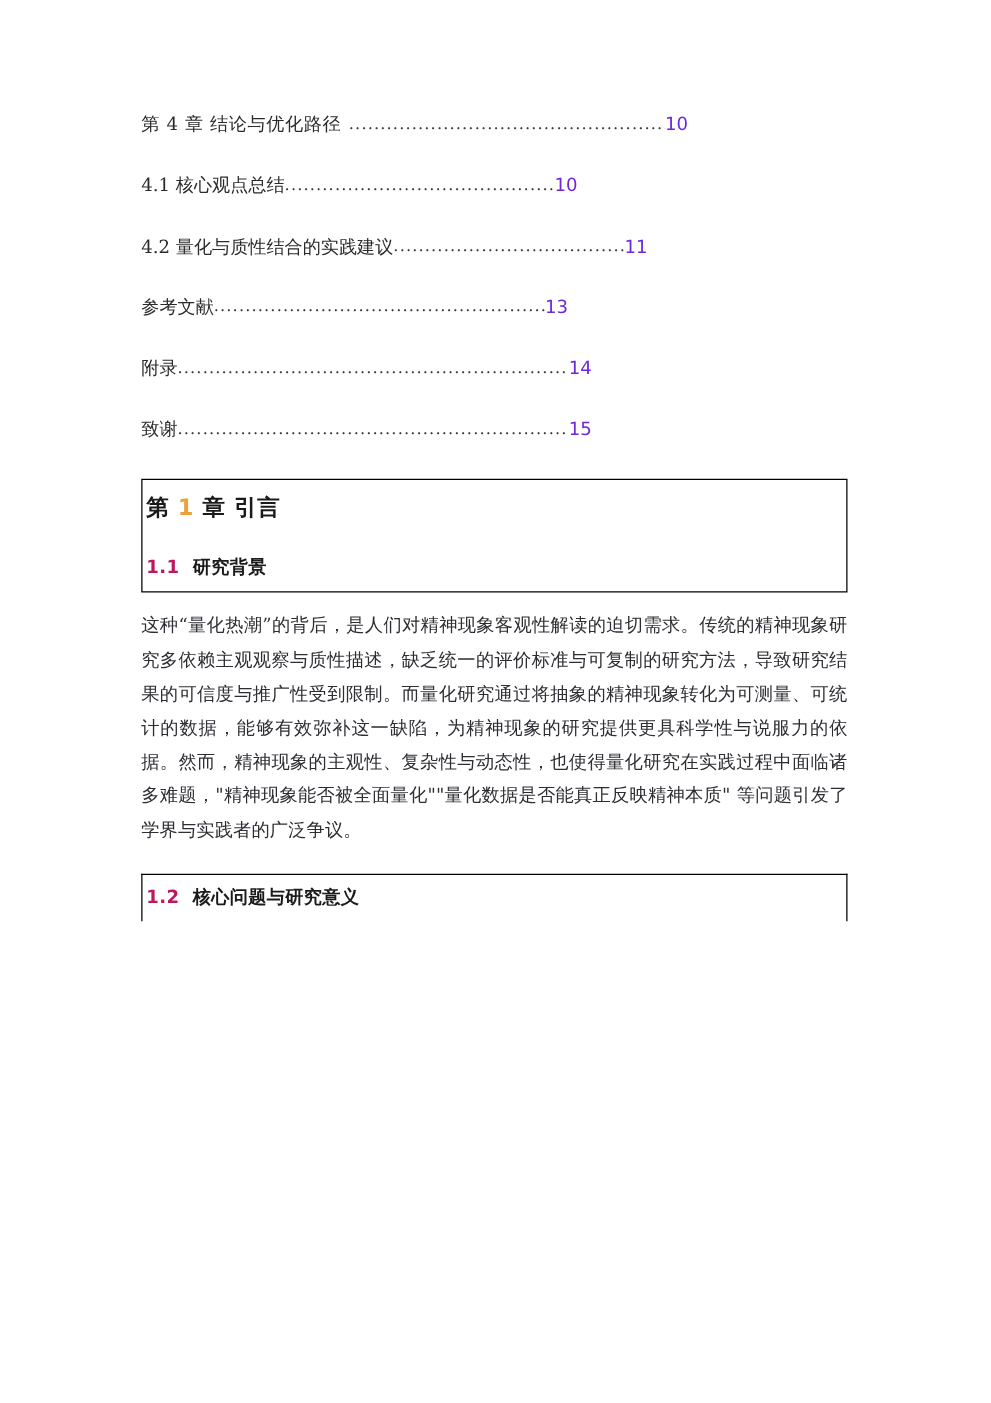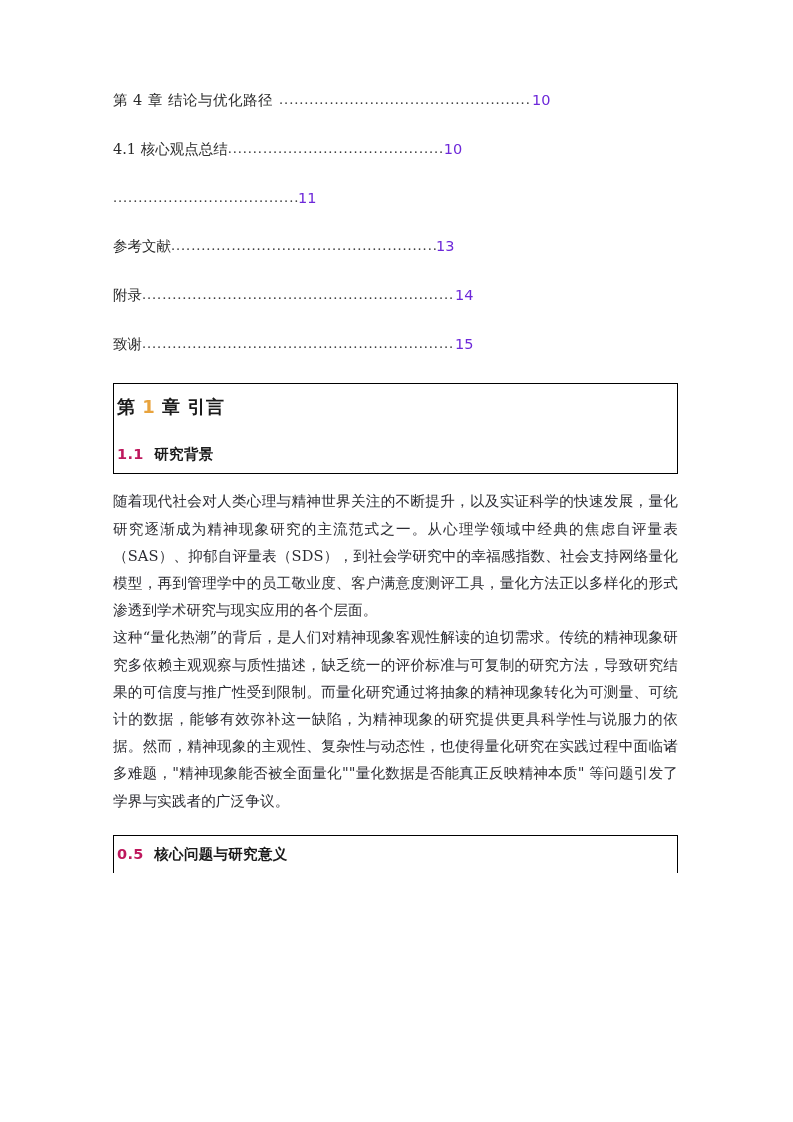--- a/index.html
+++ b/index.html
@@ -153,20 +153,21 @@
         <span class="toc-page">10</span>
       </div>
 
       <div class="toc-entry" data-w="w2">
         <span class="toc-label">4.1 核心观点总结</span>
         <span class="toc-leader">..................................................................</span>
         <span class="toc-page">10</span>
       </div>
 
       <div class="toc-entry" data-w="w3">
+        <span class="toc-label">4.2 量化与质性结合的实践建议</span>
         <span class="toc-leader">..................................................................</span>
         <span class="toc-page">11</span>
       </div>
 
       <div class="toc-entry" data-w="w4">
         <span class="toc-label">参考文献</span>
         <span class="toc-leader">..................................................................</span>
         <span class="toc-page">13</span>
       </div>
 
@@ -188,25 +189,24 @@
       <div class="chapter-title">
         <span>第</span>&nbsp;<span class="num">1</span>&nbsp;<span>章</span>&nbsp;<span>引言</span>
       </div>
       <div class="box-spacer"></div>
       <div class="section-title">
         <span class="num">1.1</span>&nbsp;&nbsp;<span>研究背景</span>
       </div>
     </div>
 
     <div class="body-block">
-      <p class="para">随着现代社会对人类心理与精神世界关注的不断提升，以及实证科学的快速发展，量化研究逐渐成为精神现象研究的主流范式之一。从心理学领域中经典的焦虑自评量表（SAS）、抑郁自评量表（SDS），到社会学研究中的幸福感指数、社会支持网络量化模型，再到管理学中的员工敬业度、客户满意度测评工具，量化方法正以多样化的形式渗透到学术研究与现实应用的各个层面。</p>
       <p class="para">这种“量化热潮”的背后，是人们对精神现象客观性解读的迫切需求。传统的精神现象研究多依赖主观观察与质性描述，缺乏统一的评价标准与可复制的研究方法，导致研究结果的可信度与推广性受到限制。而量化研究通过将抽象的精神现象转化为可测量、可统计的数据，能够有效弥补这一缺陷，为精神现象的研究提供更具科学性与说服力的依据。然而，精神现象的主观性、复杂性与动态性，也使得量化研究在实践过程中面临诸多难题，"精神现象能否被全面量化""量化数据是否能真正反映精神本质" 等问题引发了学界与实践者的广泛争议。</p>
     </div>
 
     <div class="spacer-before-12"></div>
     <div class="head-box open-bottom">
       <div class="section-title">
-        <span class="num">0.5</span>&nbsp;&nbsp;<span>核心问题与研究意义</span>
+        <span class="num">1.2</span>&nbsp;&nbsp;<span>核心问题与研究意义</span>
       </div>
     </div>
 
   </div>
 </div>
 
 </body></html>

